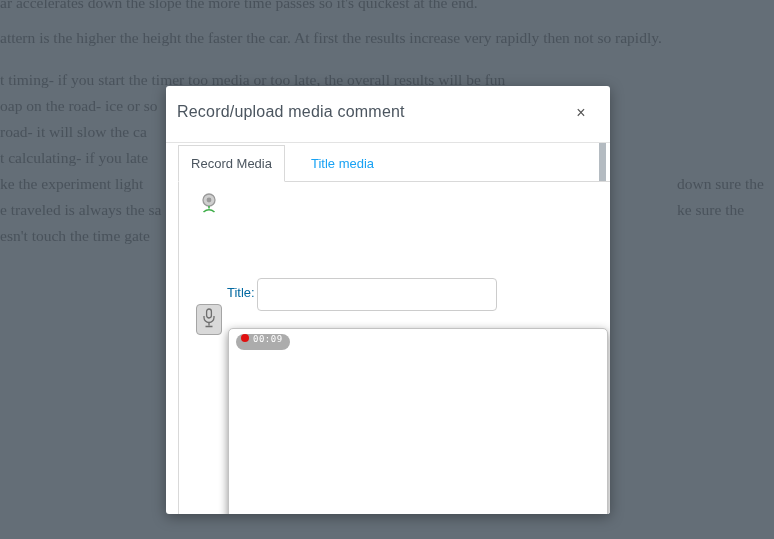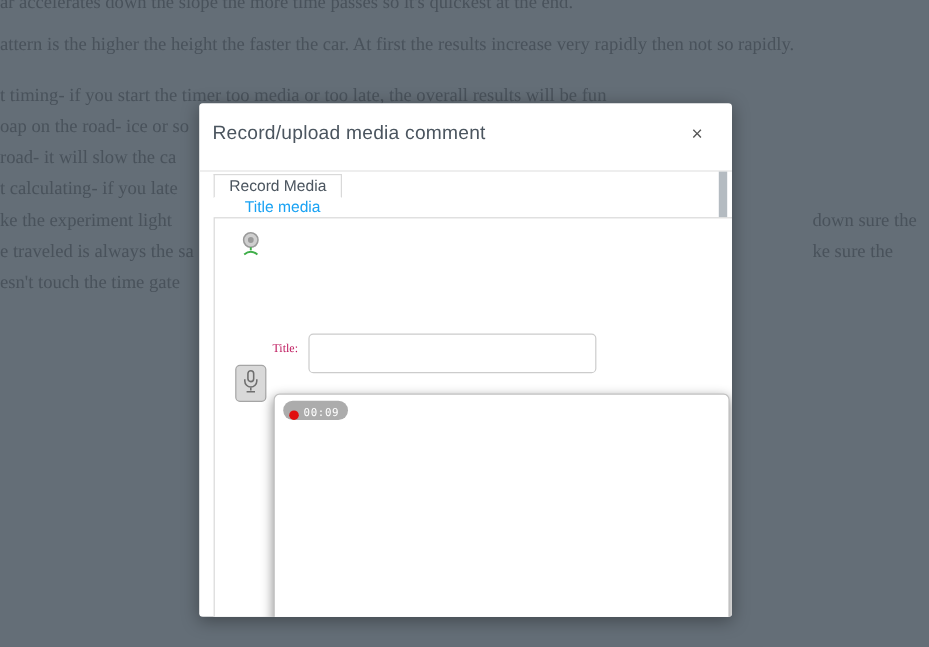--- a/index.html
+++ b/index.html
@@ -50,21 +50,21 @@
 
   .modal-body { position:relative; height:371px; }
 
   .scroll-thumb {
     position:absolute; right:4px; top:0;
     width:7px; height:342px;
     background:#b4bbc1;
   }
 
   
-  .tabs { position:absolute; left:12px; top:2px; height:37px; display:flex;flex-direction:column; }
+  .tabs { position:absolute; left:12px; top:2px; height:37px; display:flex; }
   .tab {
     height:37px; display:flex; align-items:center;
     font-size:13px; cursor:pointer; background:none; border:none;
     font-family:"Liberation Sans", sans-serif;
   }
   .tab.active {
     width:107px; justify-content:center;
     border:1px solid #d9d9d9; border-bottom:1px solid #ffffff;
     background:#fff; color:#4b555f;
     position:relative; z-index:3;
@@ -89,42 +89,42 @@
     width:26px; height:31px;
     background:#d9d9d9;
     border:1px solid #a5a5a5;
     border-radius:4px;
     cursor:pointer;
     display:flex; align-items:center; justify-content:center;
   }
 
   .title-row-label {
     position:absolute; left:48px; top:103px;
-    font-size:10px; color:#be185d;font-family:Liberation Serif, serif;
+    font-size:13px; color:#0369a1;
   }
   .title-input {
     position:absolute; left:78px; top:96px;
     width:240px; height:33px;
     border:1px solid #cccccc; border-radius:4px;
     font-size:13px; padding:0 8px; color:#333;
     outline:none;
   }
 
   .video-box {
     position:absolute; left:49px; top:146px;
     width:380px; height:320px;
     background:#ffffff;
     border:1px solid #c2c2c2;
     border-radius:5px;
     box-shadow:0 3px 10px rgba(0,0,0,0.45);
   }
   .rec-badge {
     position:absolute; left:7px; top:5px;
     height:16px;
-    display:inline-flex; align-items:flex-end;
+    display:inline-flex; align-items:flex-start;
     background:#acacac;
     border-radius:9px;
     padding:0 7px 0 5px;
   }
   .rec-dot {
     width:8px; height:8px; border-radius:50%;
     background:#e01010; margin-right:4px;
   }
   .rec-time {
     font-size:9px; color:#ffffff;

